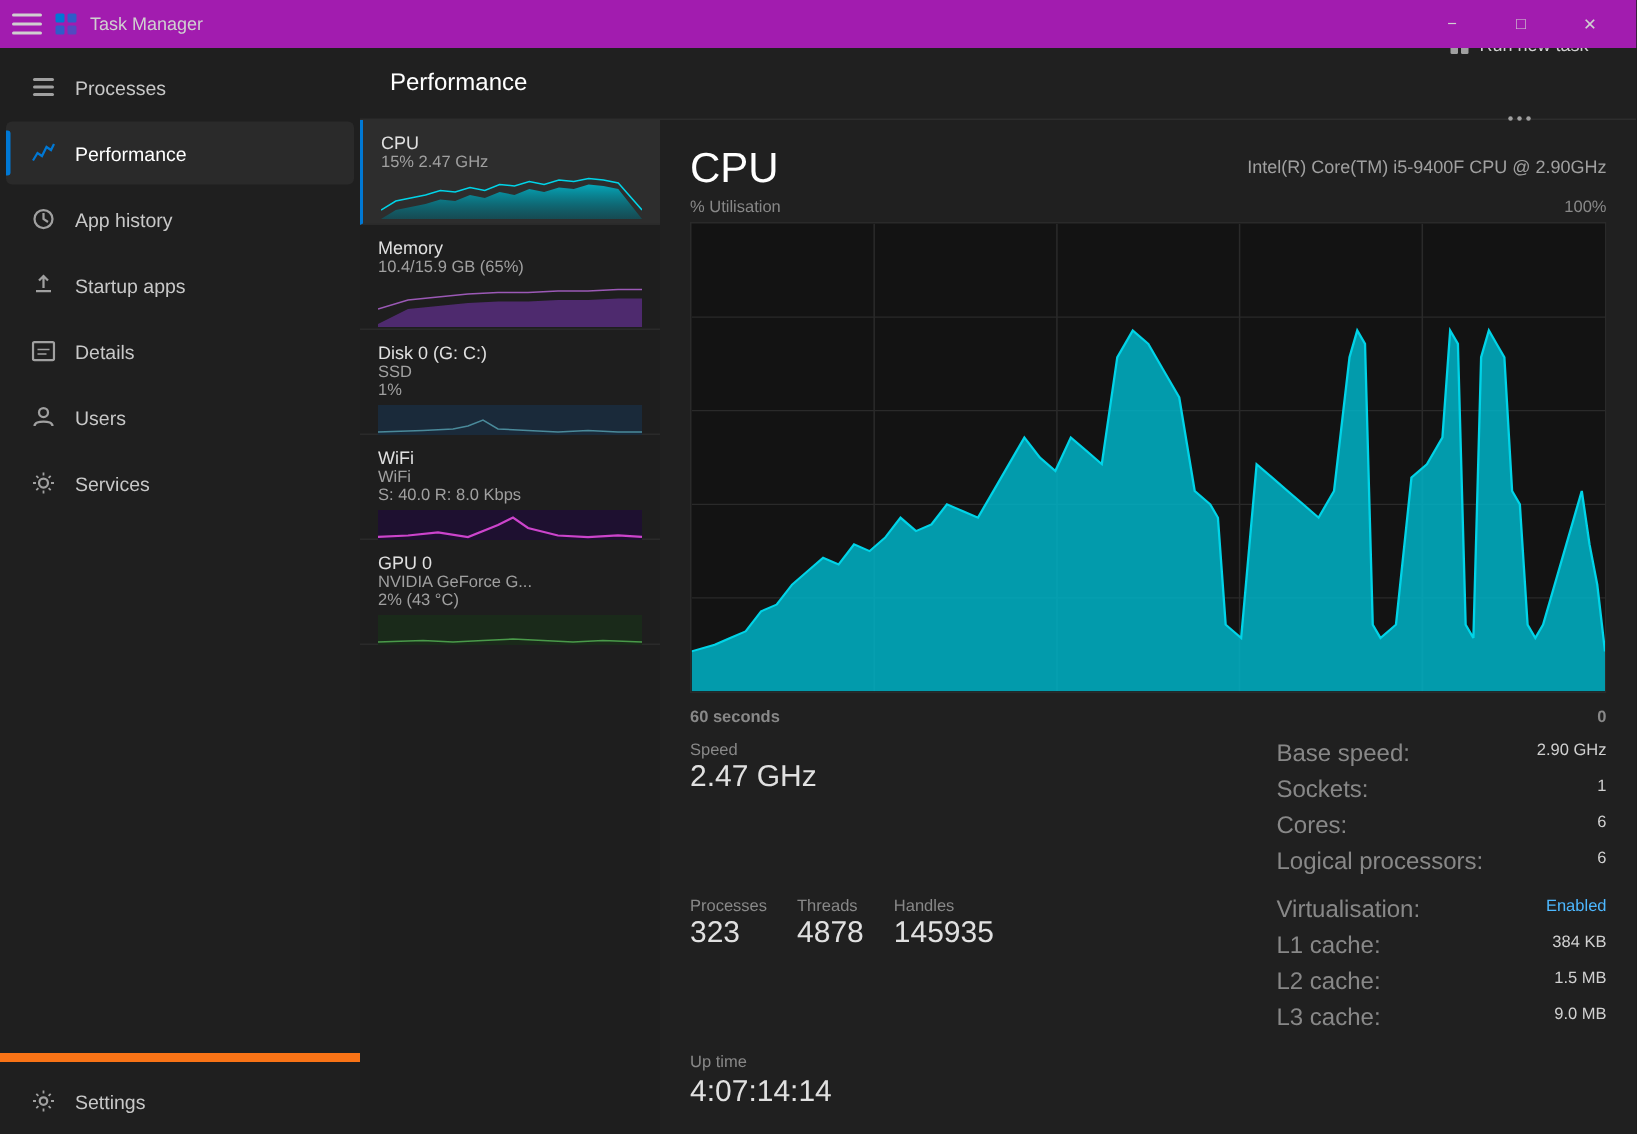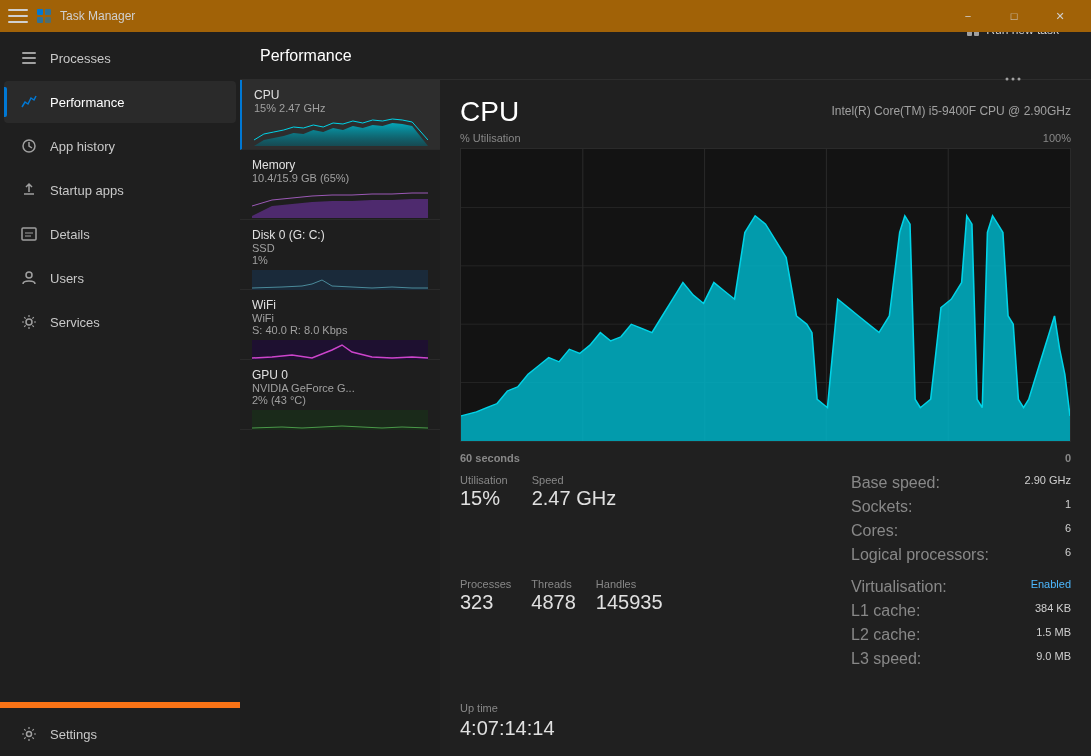--- a/index.html
+++ b/index.html
@@ -9,21 +9,21 @@
       background: #1a1a1a;
       font-family: 'Segoe UI', sans-serif;
       color: #d0d0d0;
       overflow: hidden;
       display: flex;
       flex-direction: column;
     }
     
     .title-bar {
       height: 32px;
-      background: #a16207;
+      background: #a21caf;
       display: flex;
       align-items: center;
       padding: 0 8px;
       justify-content: space-between;
       flex-shrink: 0;
     }
     .title-bar-left {
       display: flex;
       align-items: center;
       gap: 8px;
@@ -699,24 +699,20 @@
           </svg>
         </div>
         <div class="chart-time-labels">
           <span>60 seconds</span>
           <span>0</span>
         </div>
 
         <div style="display:flex; gap:16px; margin-top:10px; flex-shrink:0;">
           <div style="display:flex; gap:24px; flex:1;">
             <div class="stat-item">
-              <span class="stat-label">Utilisation</span>
-              <span class="stat-value">15%</span>
-            </div>
-            <div class="stat-item">
               <span class="stat-label">Speed</span>
               <span class="stat-value">2.47 GHz</span>
             </div>
           </div>
 
           <div style="width:220px; flex-shrink:0;">
             <div class="spec-row">
               <span class="spec-label">Base speed:</span>
               <span class="spec-value">2.90 GHz</span>
             </div>
@@ -757,27 +753,27 @@
             </div>
             <div class="spec-row">
               <span class="spec-label">L1 cache:</span>
               <span class="spec-value">384 KB</span>
             </div>
             <div class="spec-row">
               <span class="spec-label">L2 cache:</span>
               <span class="spec-value">1.5 MB</span>
             </div>
             <div class="spec-row">
-              <span class="spec-label">L3 speed:</span>
+              <span class="spec-label">L3 cache:</span>
               <span class="spec-value">9.0 MB</span>
             </div>
           </div>
         </div>
 
-        <div style="display:flex; gap:32px; margin-top:24px; flex-shrink:0;">
+        <div style="display:flex; gap:32px; margin-top:4px; flex-shrink:0;">
           <div style="flex:1;">
             <span class="stat-label">Up time</span>
             <div class="stat-value">4:07:14:14</div>
           </div>
           <div style="width:220px; flex-shrink:0;"></div>
         </div>
       </div>
     </div>
   </div>
 </div>

